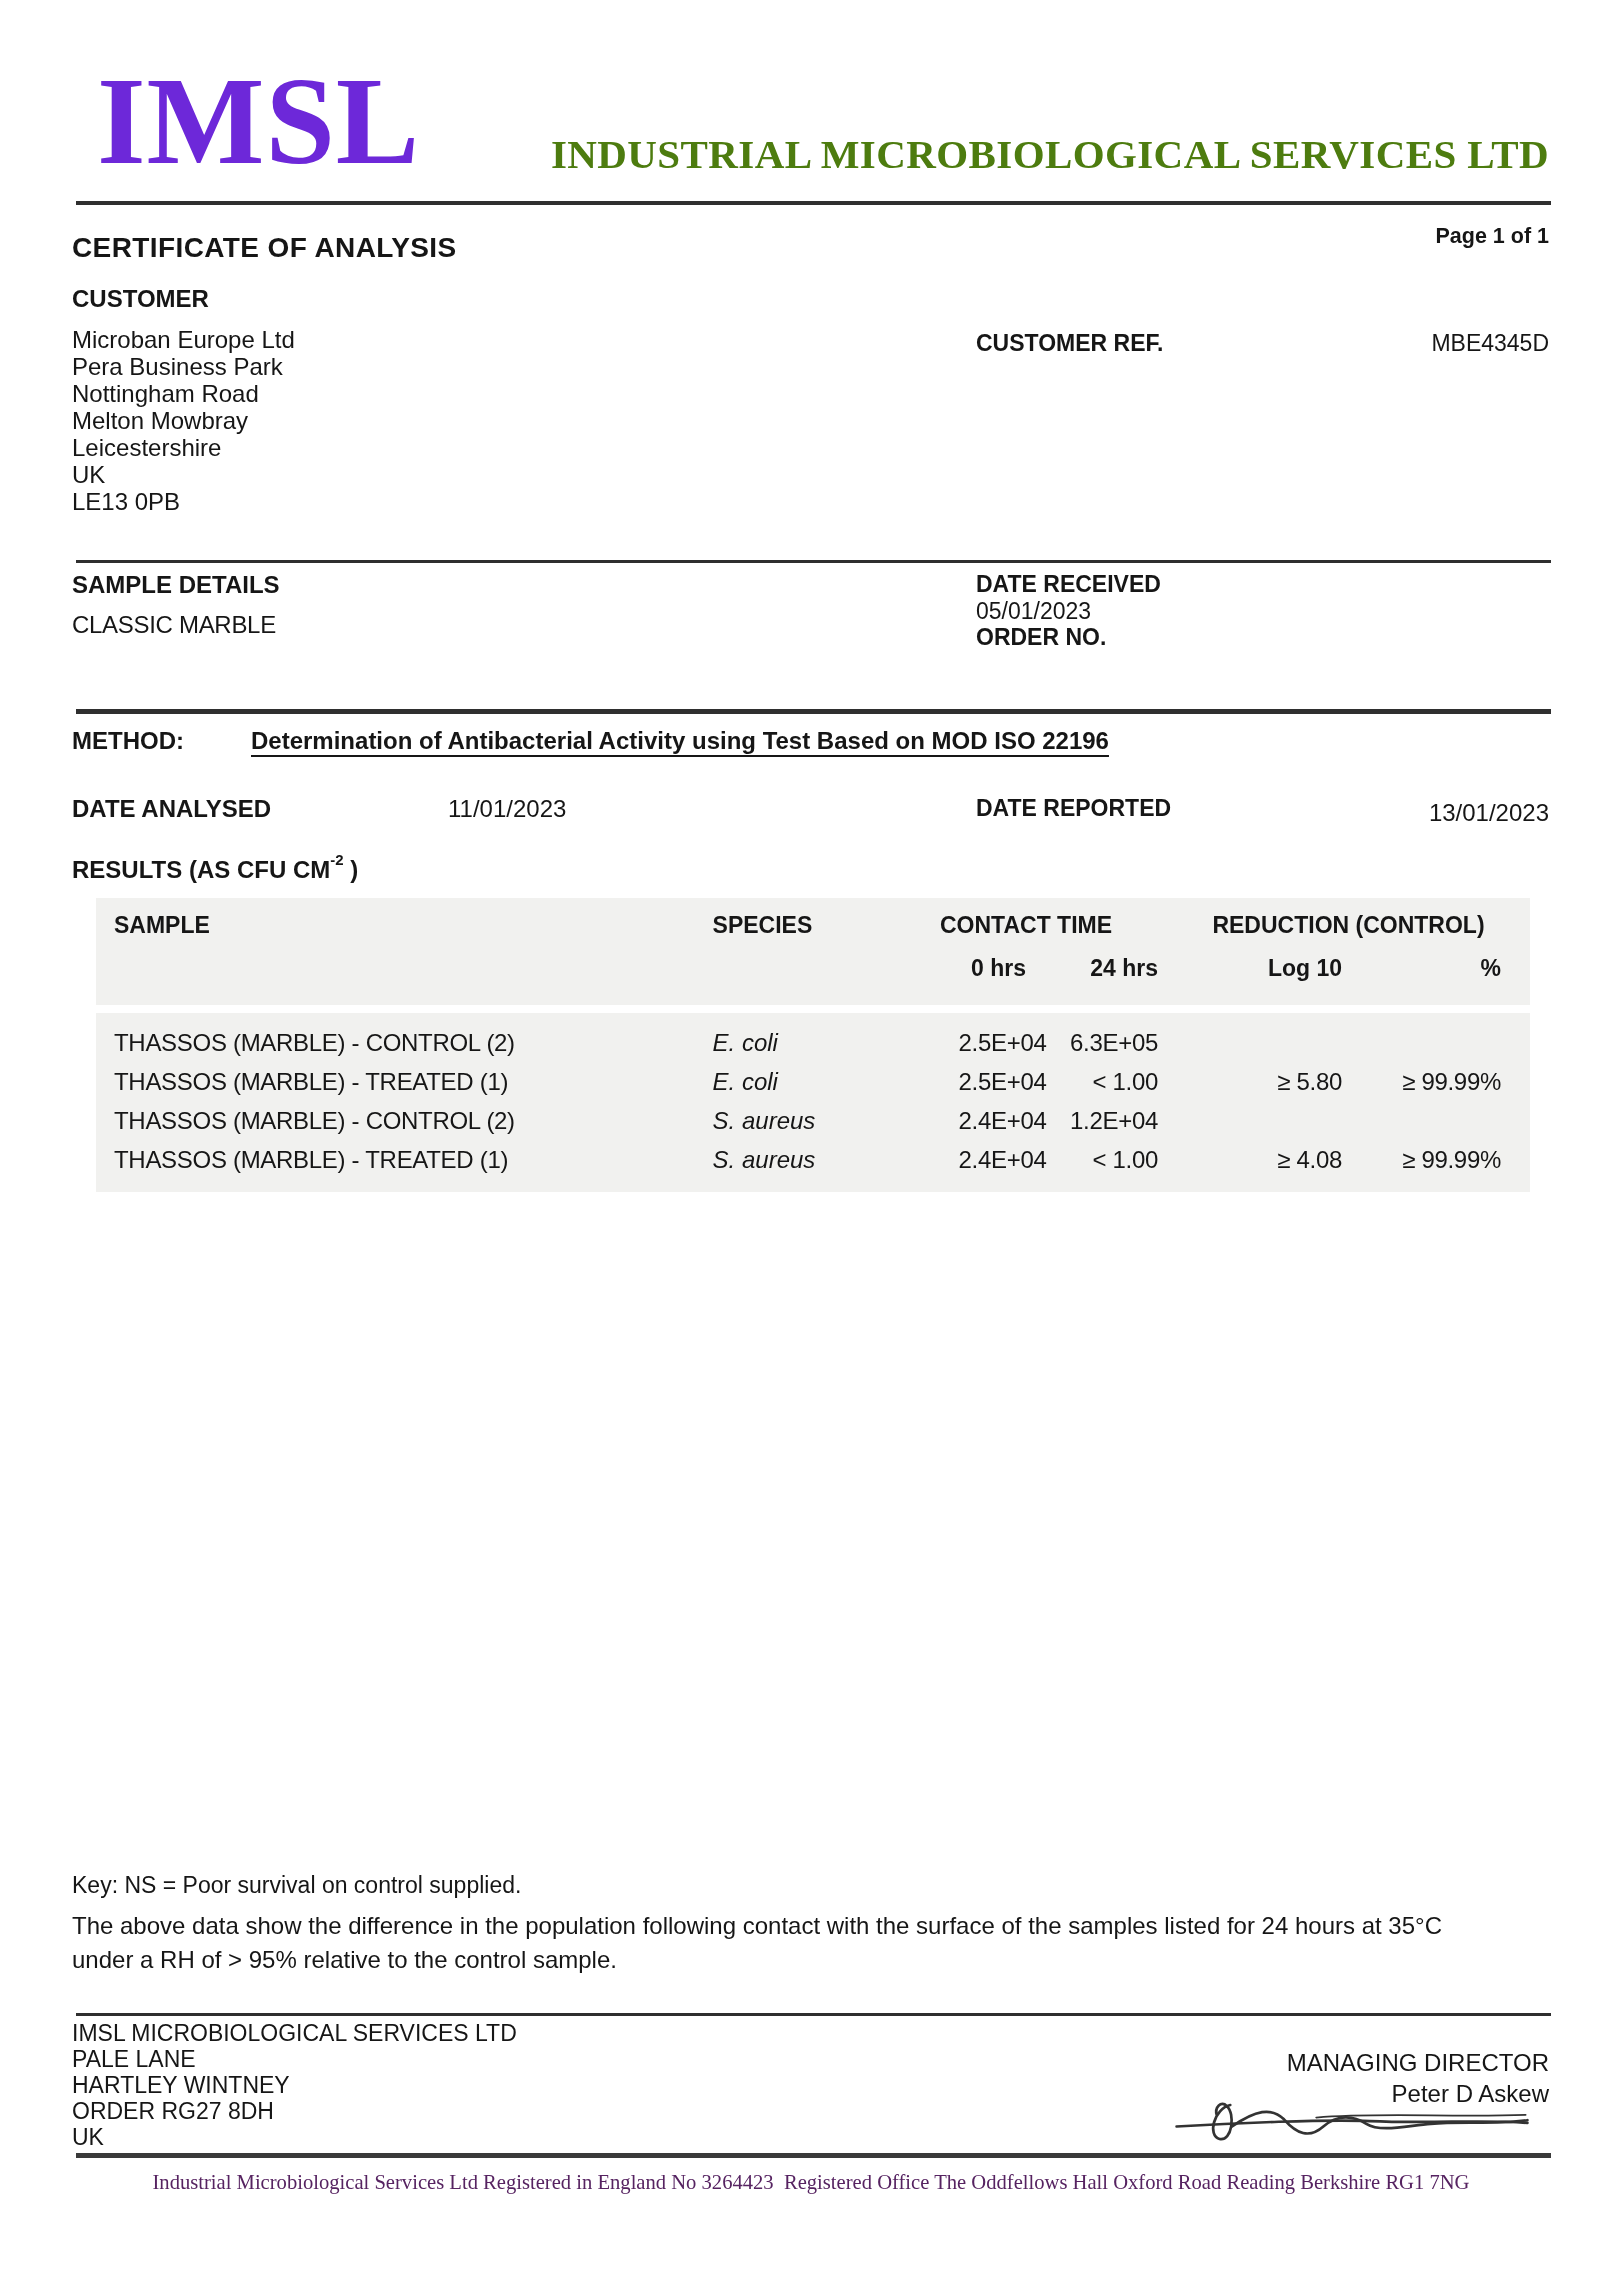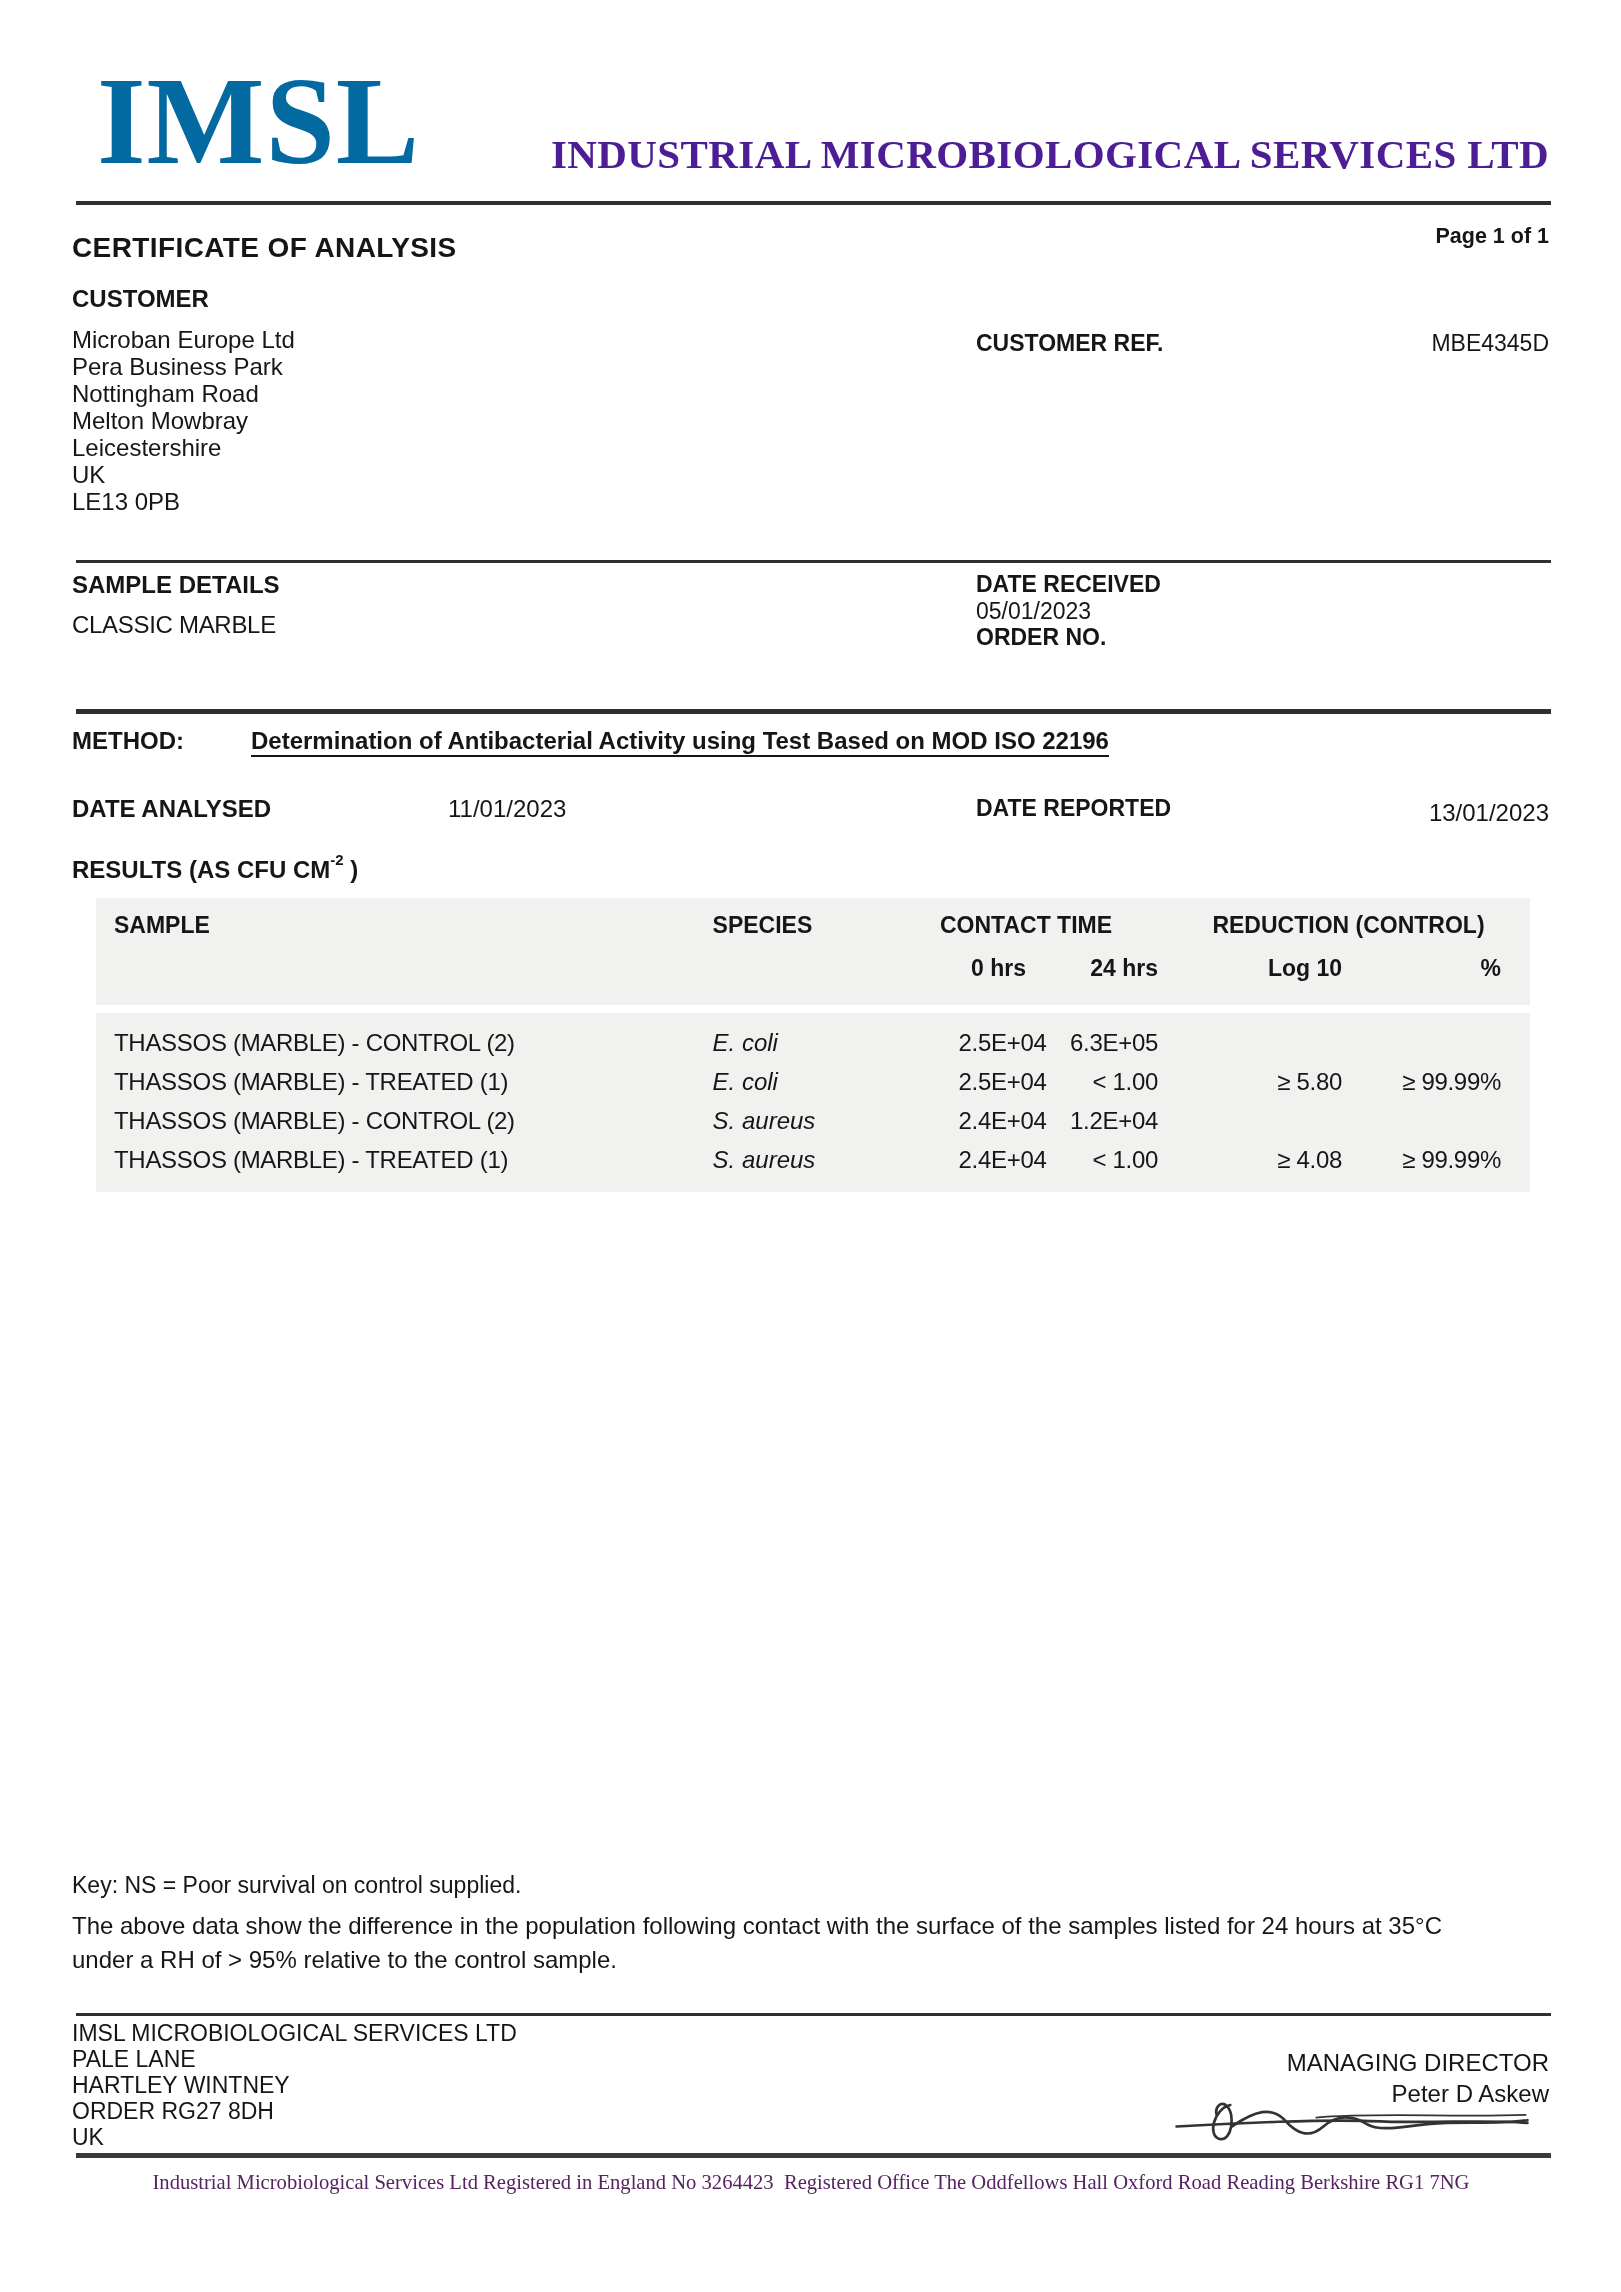--- a/index.html
+++ b/index.html
@@ -10,27 +10,27 @@
     background:#ffffff;
     font-family:"Liberation Sans", sans-serif;
     color:#161616;
     overflow:hidden;
   }
   
   .logo{
     position:absolute;left:97px;top:59px;
     font-family:"Liberation Serif", serif;
     font-weight:bold;font-size:125px;line-height:1;
-    color:#0369a1;letter-spacing:0.9px;
+    color:#6d28d9;letter-spacing:0.9px;
   }
   .company-name{
     position:absolute;right:73px;top:134px;
     font-family:"Liberation Serif", serif;
     font-weight:bold;font-size:41px;line-height:1;
-    color:#4c1d95;letter-spacing:0.4px;white-space:nowrap;
+    color:#4d7c0f;letter-spacing:0.4px;white-space:nowrap;
   }
   .rule{position:absolute;left:76px;width:1475px;background:#2f2f2f;}
   .rule-header{top:201px;height:3.6px;}
   .rule-sample{top:560px;height:2.7px;}
   .rule-method{top:709px;height:4.5px;}
   .rule-footer{top:2013px;height:2.7px;}
   .rule-bottom{top:2153px;height:4.5px;background:#3a3a3a;}
 
   .doc-title{
     position:absolute;left:72px;top:232px;

